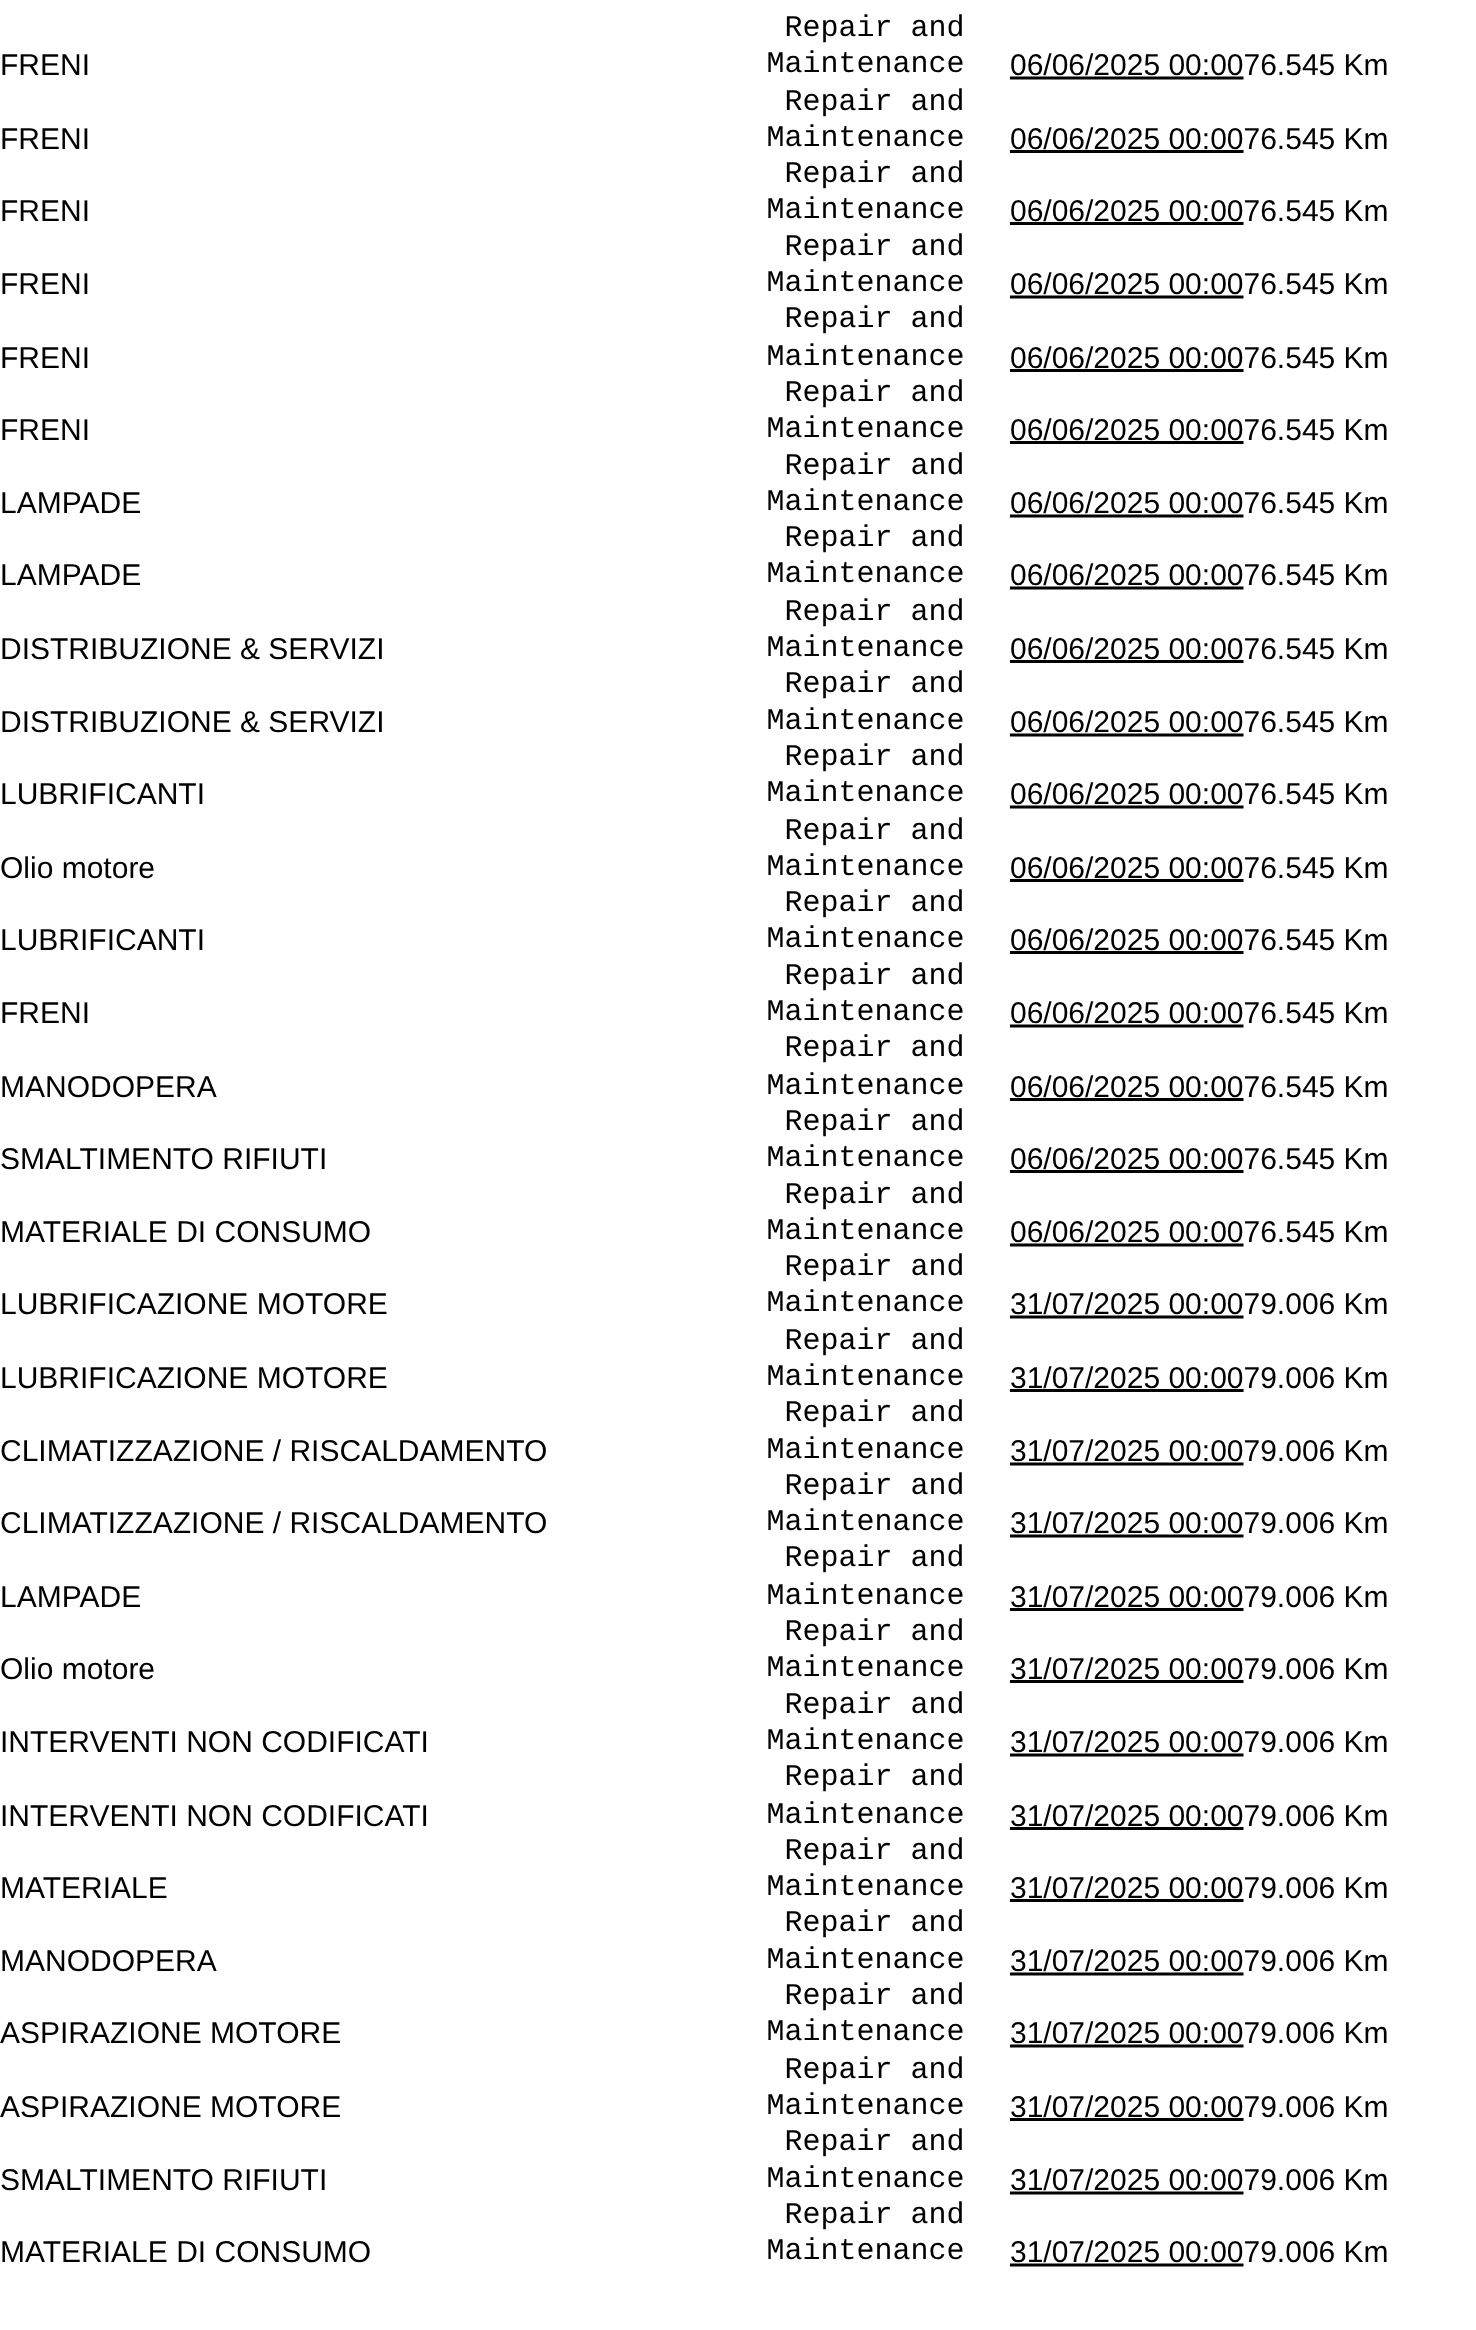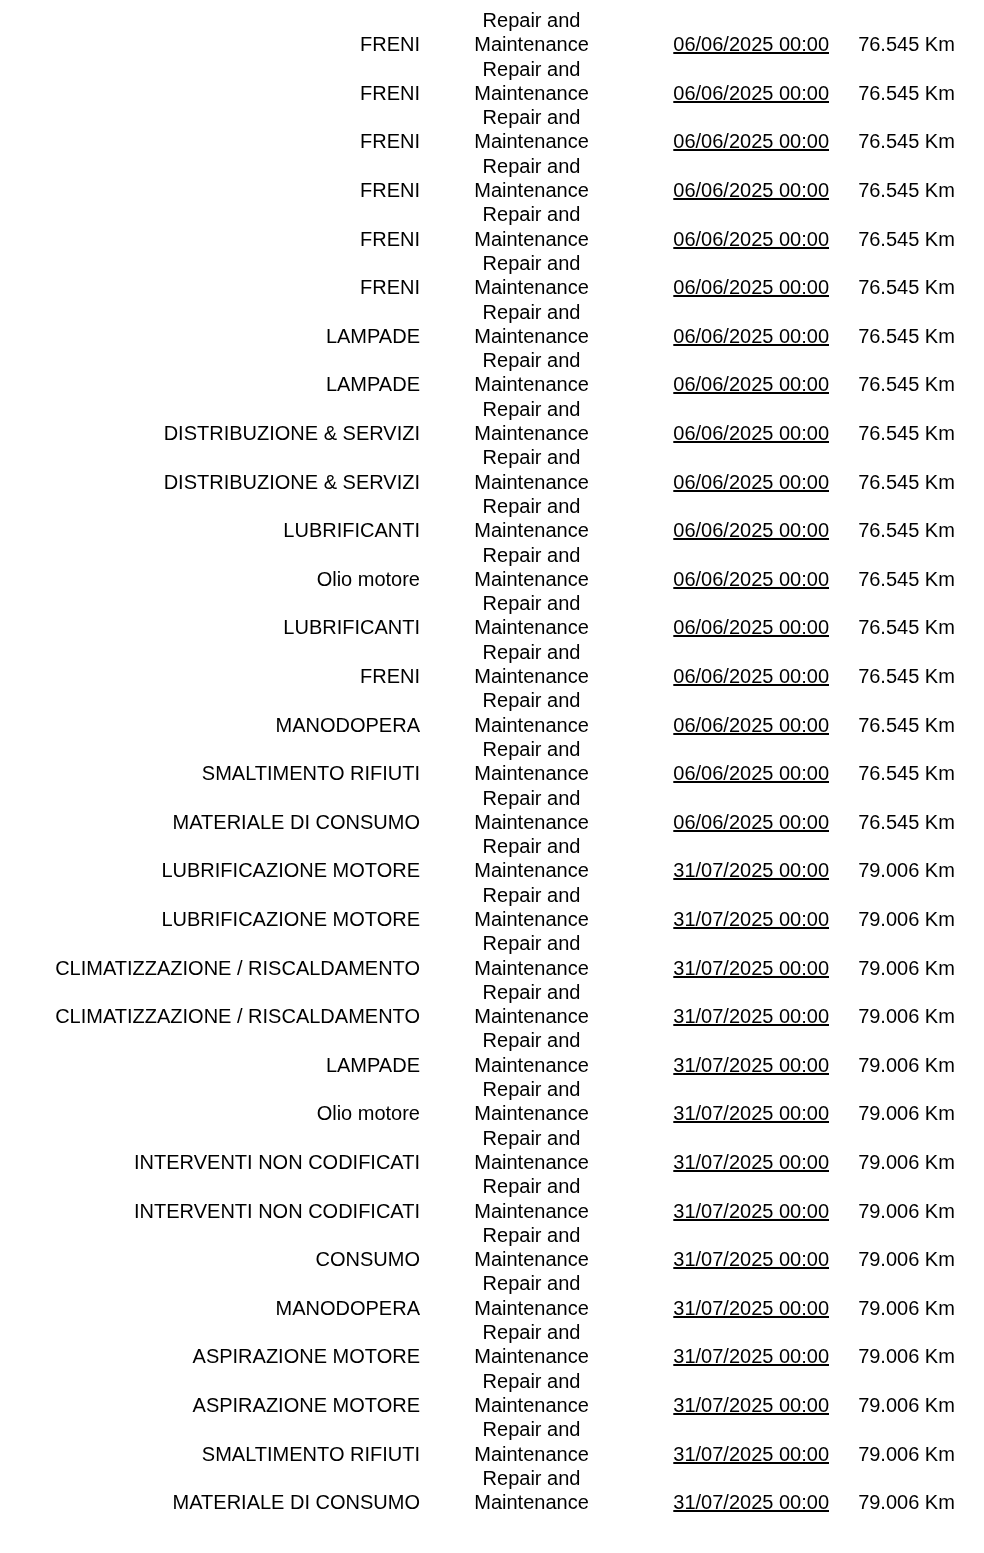--- a/index.html
+++ b/index.html
@@ -43,38 +43,39 @@
     margin: 0;
     font-size: 20px;
     line-height: 24.3px;
     vertical-align: bottom;
     white-space: nowrap;
     overflow: visible;
   }
 
   td.cell-item {
     padding-left: 17px;
-    text-align: right;
+    text-align: left;
   }
 
   td.cell-type {
     padding-left: 20px;
-    text-align: center;
+    text-align: right;
     vertical-align: top;
+    font-family: Liberation Mono, monospace;
   }
 
   td.cell-date {
     padding-right: 45px;
     text-align: right;
     text-decoration: underline;
   }
 
   td.cell-odo {
     padding-right: 48px;
-    text-align: center;
+    text-align: left;
   }
 
   .type-line {
     display: block;
     line-height: 24.3px;
   }
 </style>
 </head>
 <body>
 
@@ -306,21 +307,21 @@
         <tr>
           <td class="cell-item">INTERVENTI NON CODIFICATI</td>
           <td class="cell-type">
             <span class="type-line">Repair and</span>
             <span class="type-line">Maintenance</span>
           </td>
           <td class="cell-date">31/07/2025 00:00</td>
           <td class="cell-odo">79.006 Km</td>
         </tr>
         <tr>
-          <td class="cell-item">CONSUMO</td>
+          <td class="cell-item">MATERIALE</td>
           <td class="cell-type">
             <span class="type-line">Repair and</span>
             <span class="type-line">Maintenance</span>
           </td>
           <td class="cell-date">31/07/2025 00:00</td>
           <td class="cell-odo">79.006 Km</td>
         </tr>
         <tr>
           <td class="cell-item">MANODOPERA</td>
           <td class="cell-type">

